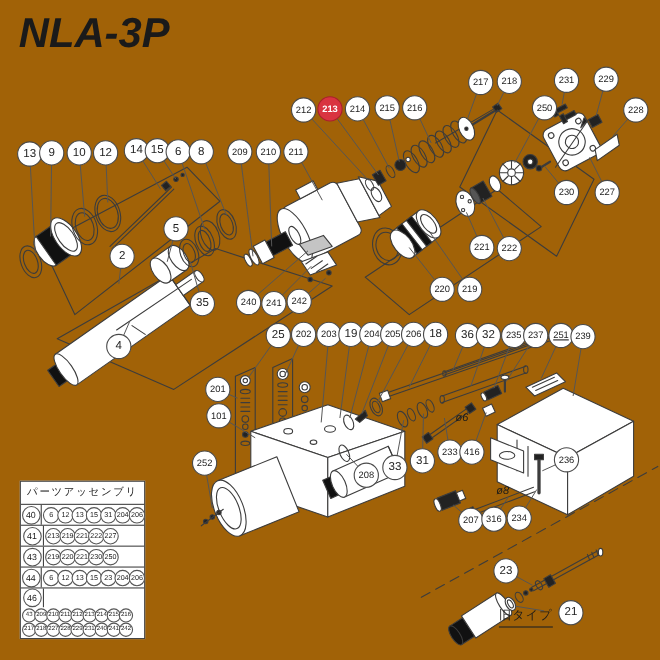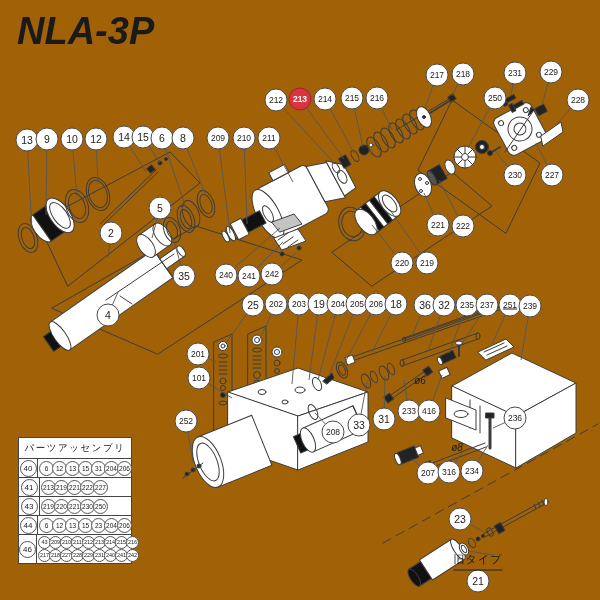--- a/index.html
+++ b/index.html
@@ -18,21 +18,21 @@
   .dlabel.underline{border-bottom:1.5px solid #222;padding-bottom:3px;}
   #title{position:absolute;left:17px;top:10px;font-size:38px;font-weight:bold;font-style:italic;
          letter-spacing:0;z-index:3;}
   #subtitle{position:absolute;left:20px;top:58px;font-size:21px;font-style:italic;letter-spacing:5px;z-index:3;}
   
   #parts-table{position:absolute;left:18px;top:437px;width:114px;border:1px solid #444;
                background:#fff;z-index:4;box-sizing:border-box;}
   .pt-header{height:20px;line-height:20px;text-align:center;font-size:9.5px;letter-spacing:1.5px;
              border-bottom:1px solid #444;}
   .pt-row{display:flex;border-bottom:1px solid #444;min-height:18px;}
-  .pt-row:last-child{border-bottom:none;}
+  .pt-row:last-child{border-bottom:none;flex-direction:column;}
   .pt-id{width:20px;border-right:1px solid #444;display:flex;align-items:center;justify-content:center;}
   .pt-cells{flex:1;display:flex;flex-direction:column;justify-content:center;padding:1px 1px;}
   .pt-line{display:flex;align-items:center;}
   .pcircle{flex:0 0 auto;border:1px solid #555;border-radius:50%;background:#fff;text-align:center;
            width:13px;height:13px;line-height:13px;font-size:6.5px;margin-right:-2px;}
   .pcircle.idc{width:15px;height:15px;line-height:15px;font-size:8px;margin:0;}
   .pcircle.tiny{width:11px;height:11px;line-height:11px;font-size:5.5px;margin-right:-2px;}
 </style>
 </head>
 <body>
@@ -453,21 +453,21 @@
       <div class="callout" style="left: 333px; top: 432px;">208</div>
       <div class="callout big" style="left: 359px; top: 425px;">33</div>
       <div class="callout big" style="left: 384px; top: 419px;">31</div>
       <div class="callout" style="left: 409px; top: 411px;">233</div>
       <div class="callout" style="left: 429px; top: 411px;">416</div>
       <div class="callout" style="left: 515px; top: 418px;">236</div>
       <div class="callout" style="left: 428px; top: 473px;">207</div>
       <div class="callout" style="left: 449px; top: 472px;">316</div>
       <div class="callout" style="left: 472px; top: 471px;">234</div>
       <div class="callout big" style="left: 460px; top: 519px;">23</div>
-      <div class="callout big" style="left: 478px; top: 557px; margin-top: 24px;">21</div>
+      <div class="callout big" style="left: 519px; top: 557px;">21</div>
       <div class="dlabel" style="left: 420px; top: 380px;">ø6</div>
       <div class="dlabel" style="left: 457px; top: 447px;">ø8</div>
       <div class="dlabel jp underline" style="left: 478px; top: 561px;">旧タイプ</div>
     </div>
 
   <div id="parts-table">
     <div class="pt-header">パーツアッセンブリ</div>
     <div id="pt-body">
         <div class="pt-row">
           <div class="pt-id">

